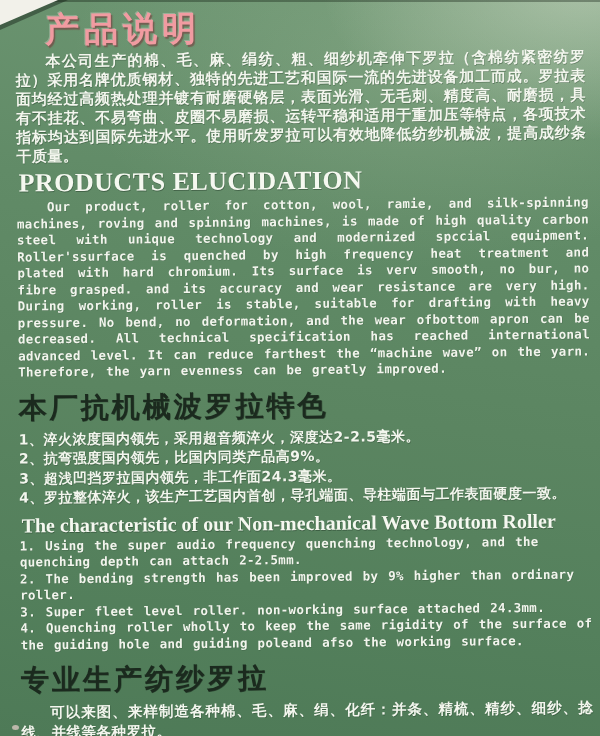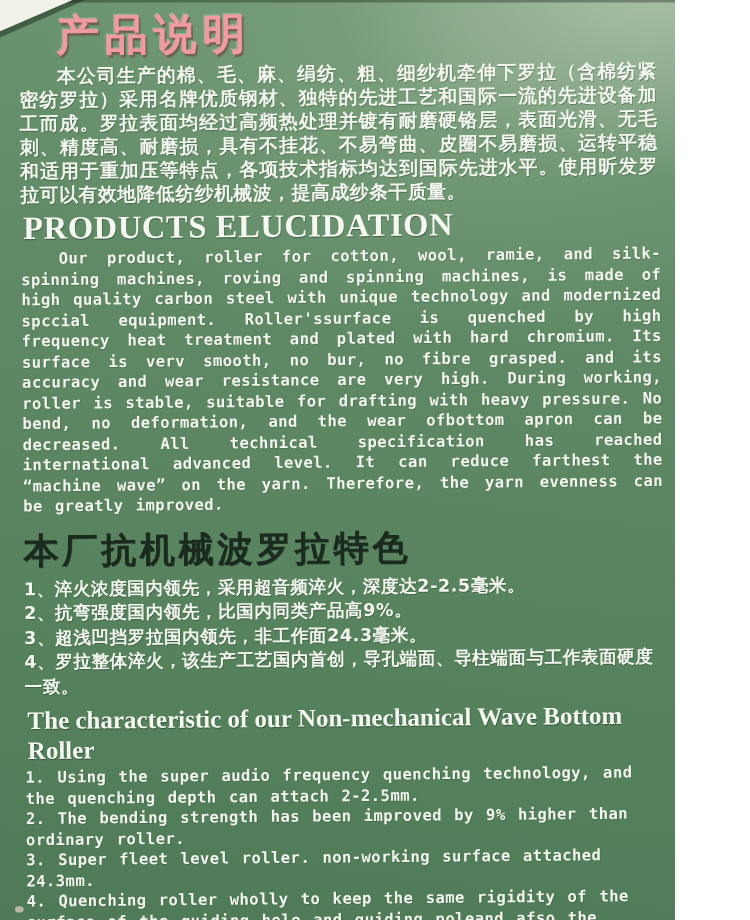--- a/index.html
+++ b/index.html
@@ -1,18 +1,18 @@
 <!DOCTYPE html>
 <html><head>
 <meta charset="utf-8">
 <style>
   html,body { margin:0; padding:0; }
   .page {
     position: relative;
-    width: 540px;
+    width: 600px;
     height: 736px;
     overflow: hidden;
     background:
       radial-gradient(ellipse 430px 250px at 98% -2%, rgba(214,224,205,0.55), rgba(214,224,205,0) 62%),
       radial-gradient(ellipse 500px 300px at 70% 8%, rgba(180,200,170,0.25), rgba(180,200,170,0) 70%),
       linear-gradient(187deg, #6d9672 0%, #618b67 30%, #5b8561 55%, #54805c 78%, #4e7a57 100%);
     font-family: "DejaVu Sans", sans-serif;
   }
   .top-edge-line {
     position:absolute; top:0; left:0; width:100%; height:2px;

